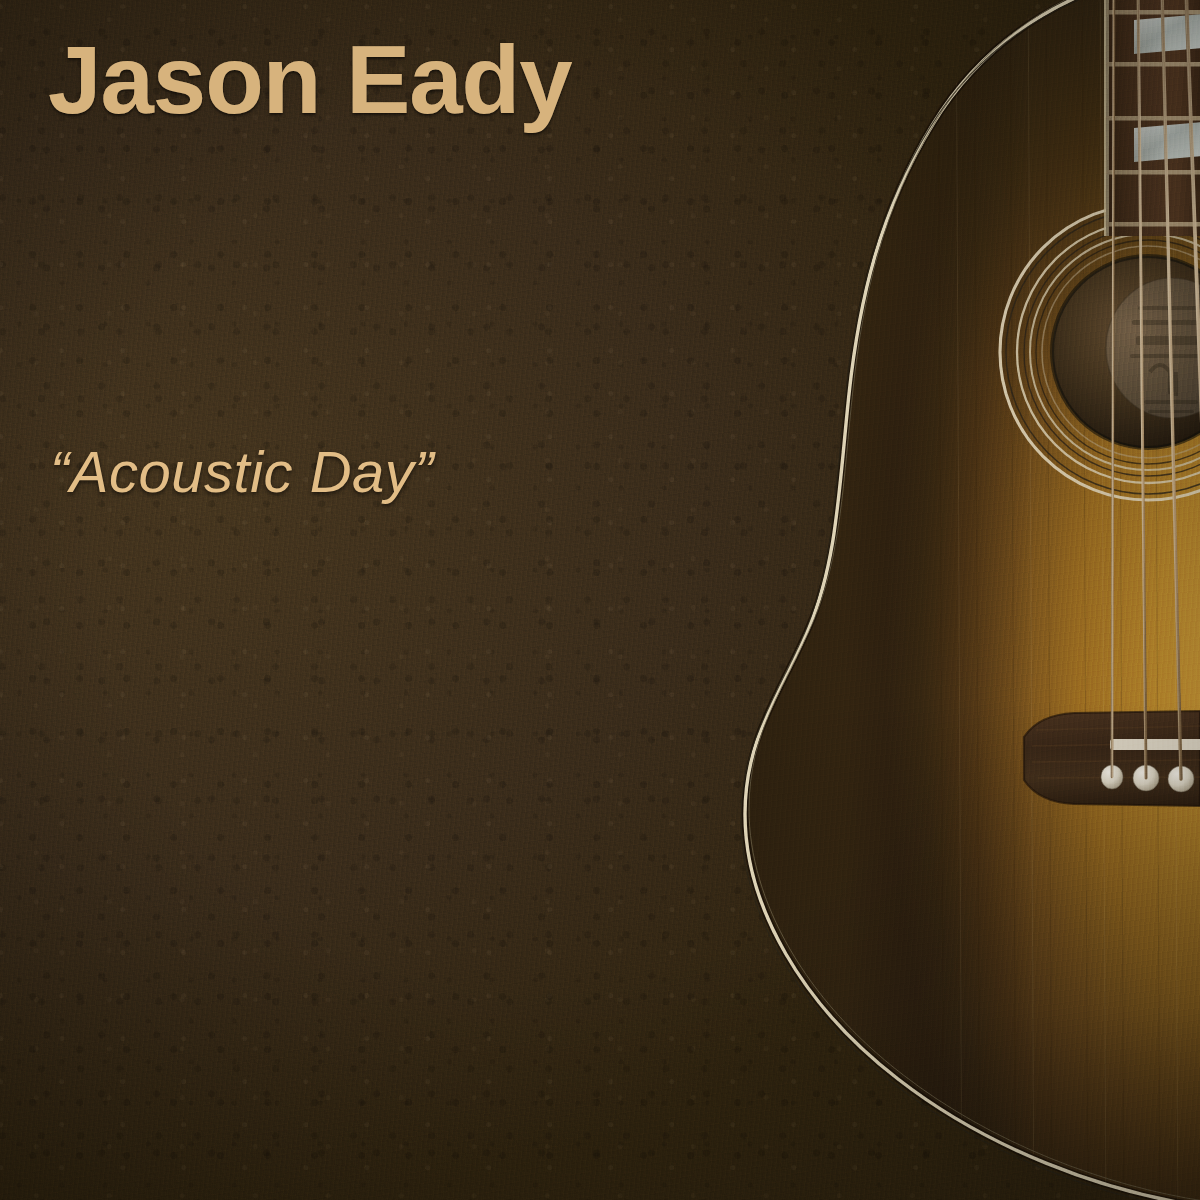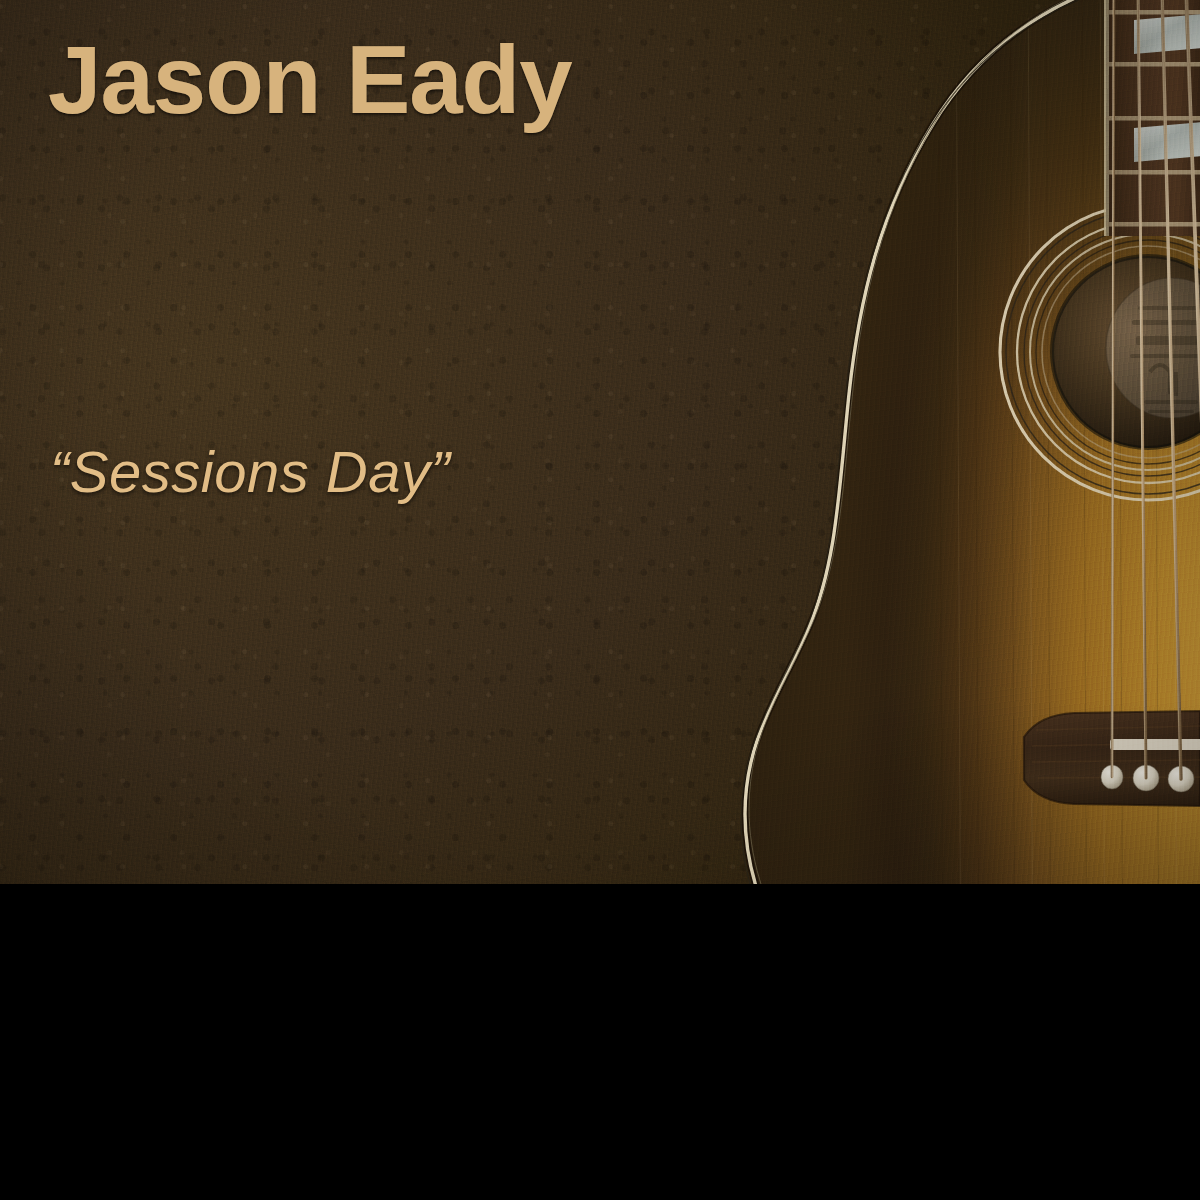--- a/index.html
+++ b/index.html
@@ -4,21 +4,21 @@
 <title>Album Cover</title>
 <style>
   html, body {
     margin: 0;
     padding: 0;
     background: #000;
   }
   #cover {
     position: relative;
     width: 1200px;
-    height: 884px;
+    height: 1200px;
     overflow: hidden;
     background: #1d4ed8;
     font-family: "Liberation Sans", sans-serif;
     user-select: none;
   }
 
   
   .bg-base {
     position: absolute;
     inset: 0;
@@ -372,15 +372,15 @@
 
     <div class="tex-overlay"></div>
   </div>
 
   <div class="bg-vignette"></div>
 
   <div class="type-block">
     <h1 class="artist-name">Jason Eady</h1>
   </div>
 
-  <div class="track-title">“Sessions Day”</div>
+  <div class="track-title">“Acoustic Day”</div>
 
 </div>
 
 </body></html>

